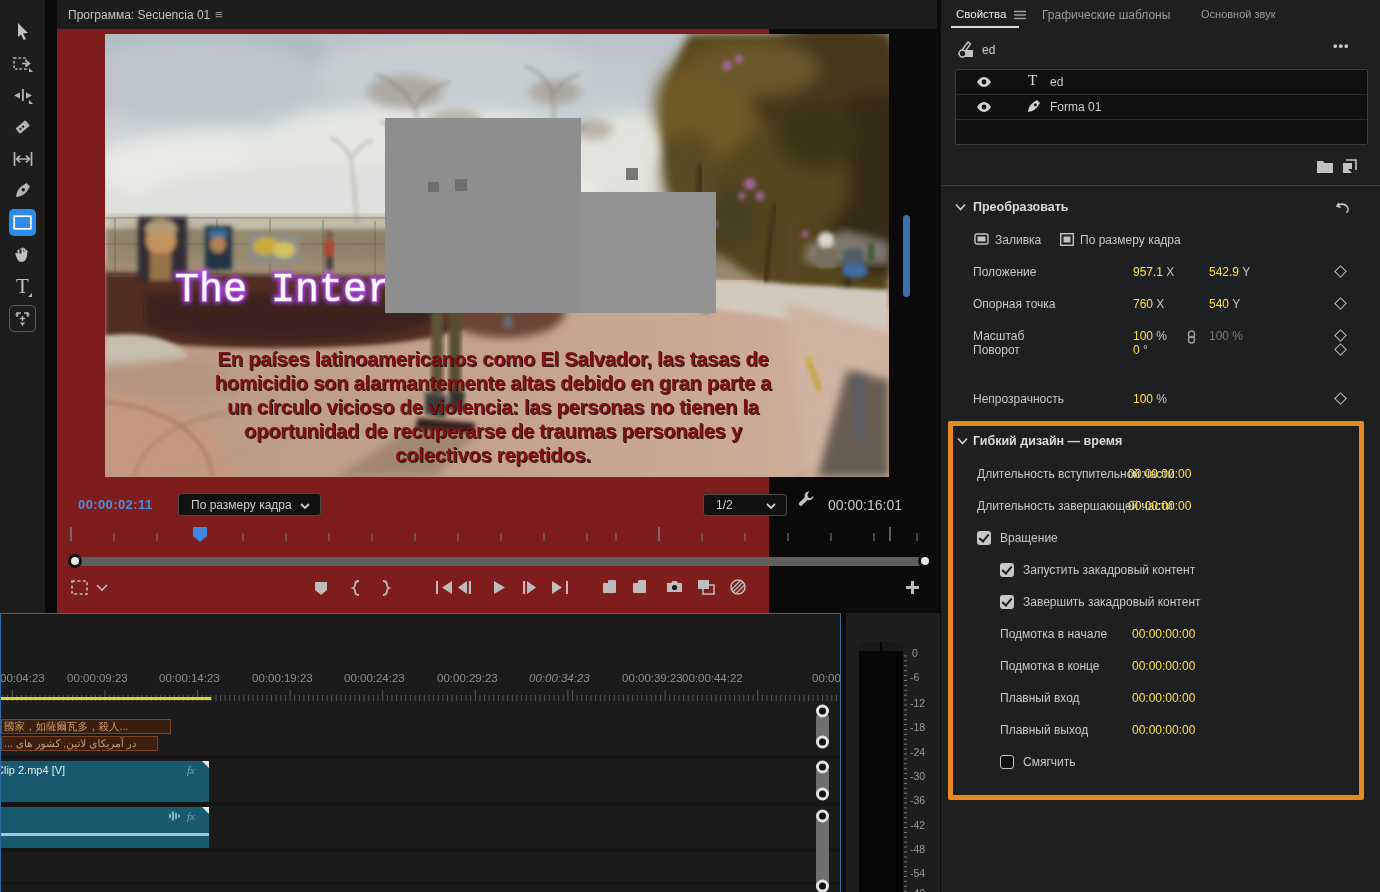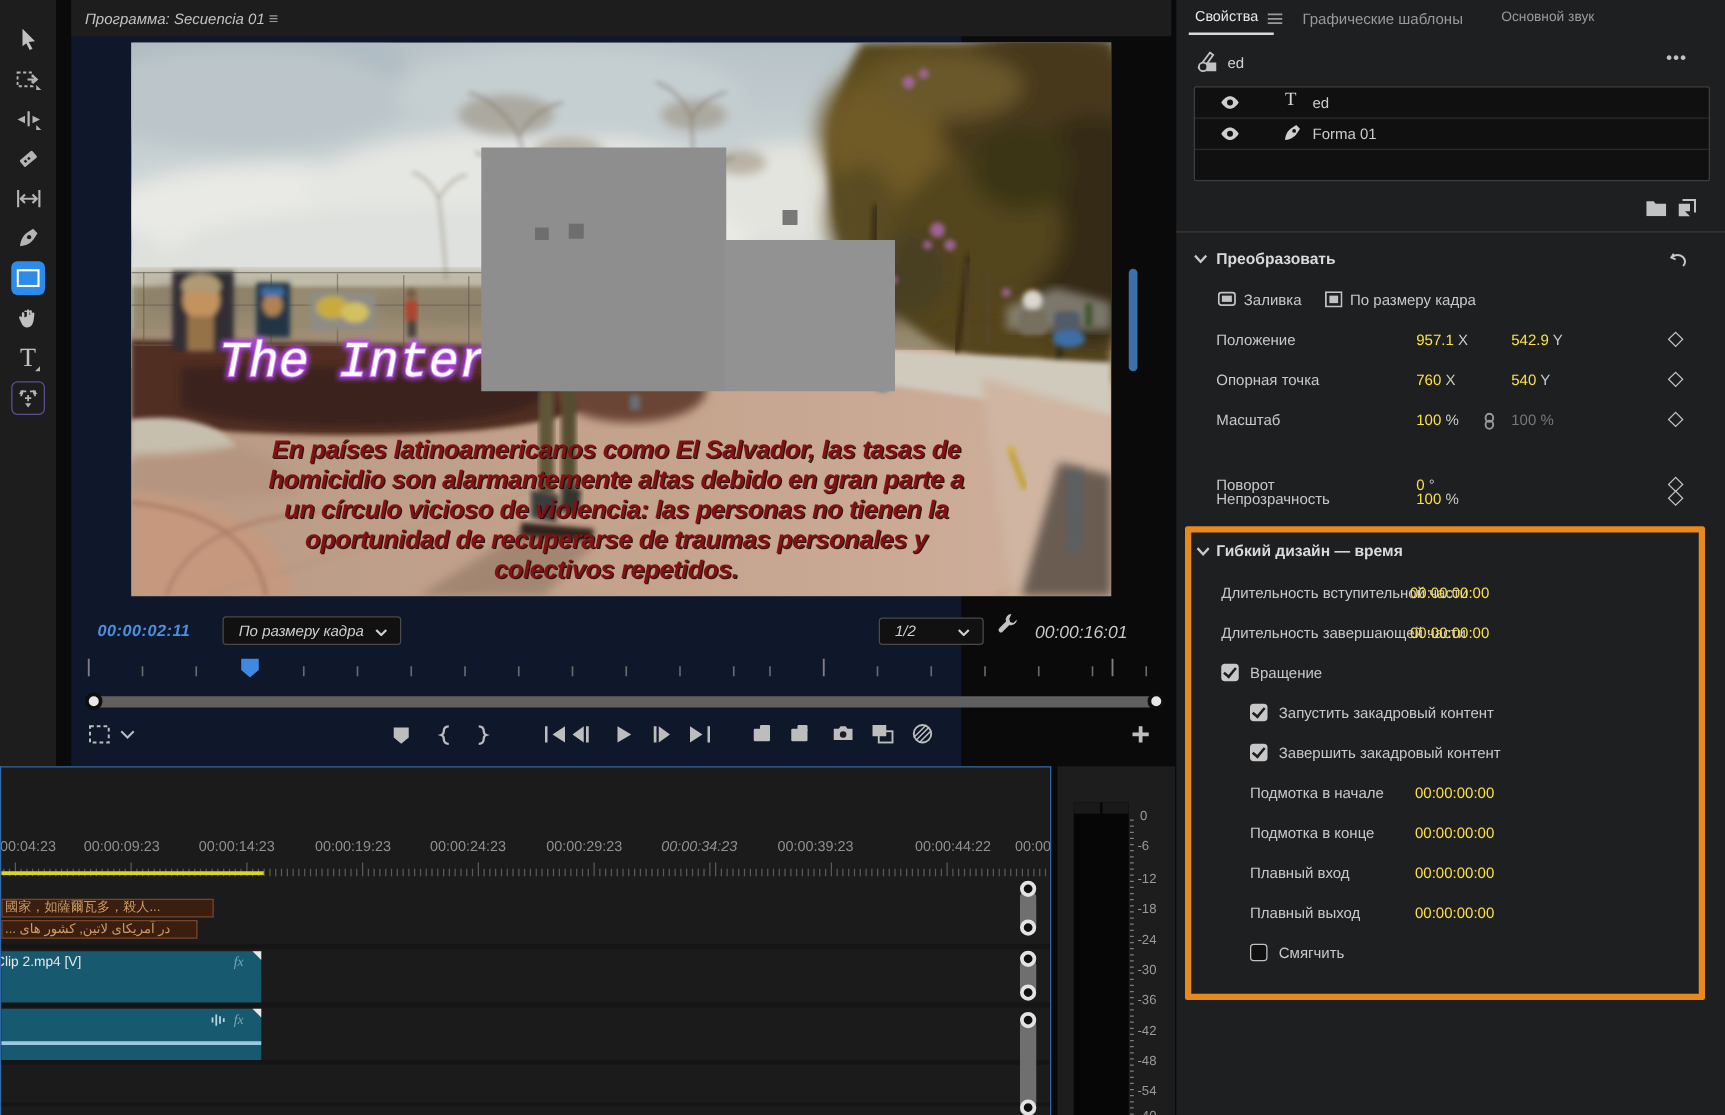--- a/index.html
+++ b/index.html
@@ -8,21 +8,21 @@
   #root { position:relative; width:1380px; height:892px; }
   .abs { position:absolute; }
 
   
   #toolbar { left:0; top:0; width:45px; height:613px; background:#1d1d1d; }
   #toolgap { left:45px; top:0; width:12px; height:613px; background:#0a0a0a; }
   .tool { position:absolute; left:9px; width:27px; height:27px; display:flex;
     align-items:center; justify-content:center; }
 
   
-  #monitor { left:57px; top:0; width:712px; height:613px; background:#0f172a;font-style:italic; }
+  #monitor { left:57px; top:0; width:712px; height:613px; background:#7f1d1d; }
   #monhead { position:absolute; left:0; top:0; width:880px; height:29px; background:#1d1d1d; }
   #monhead .title { position:absolute; left:11px; top:8px; font-size:12px; color:#c3c3c3; }
   #video { position:absolute; left:48px; top:34px; width:784px; height:443px; background:#888; overflow:hidden; }
 
   
   #ctrl { position:absolute; left:0; top:477px; width:880px; height:136px; }
   .tc-blue { color:#4b8fe2; font-size:13px; font-weight:bold; letter-spacing:0.4px; }
   .tc-white { color:#c9c9c9; font-size:13px; }
   .drop { position:absolute; background:#111; border:1px solid #4a4a4a; border-radius:3px;
     color:#cecece; font-size:12px; }
@@ -409,21 +409,21 @@
 
     <div class="abs" style="left:0; top:58px; width:841px; height:14px; font-size:11.5px; color:#8f8f8f; white-space:nowrap;">
       <span class="abs" style="left:-17px;">00:00:04:23</span>
       <span class="abs" style="left:66px;">00:00:09:23</span>
       <span class="abs" style="left:158px;">00:00:14:23</span>
       <span class="abs" style="left:251px;">00:00:19:23</span>
       <span class="abs" style="left:343px;">00:00:24:23</span>
       <span class="abs" style="left:436px;">00:00:29:23</span>
       <span class="abs" style="left:528px;font-style:italic;">00:00:34:23</span>
       <span class="abs" style="left:621px;">00:00:39:23</span>
-      <span class="abs" style="left:731px;">00:00:44:22</span>
+      <span class="abs" style="left:681px;">00:00:44:22</span>
       <span class="abs" style="left:811px;">00:00:49:22</span>
     </div>
     <svg class="abs" style="left:0; top:74px;" width="840" height="14" viewBox="0 0 840 14">
       <g stroke="#5a5a5a" stroke-width="1">
           <path id="ticks" d="M2.0 7 V13 M6.6 7 V13 M11.3 2 V13 M15.9 7 V13 M20.5 7 V13 M25.1 7 V13 M29.8 7 V13 M34.4 7 V13 M39.0 7 V13 M43.7 7 V13 M48.3 7 V13 M52.9 7 V13 M57.6 7 V13 M62.2 7 V13 M66.8 7 V13 M71.5 7 V13 M76.1 7 V13 M80.7 7 V13 M85.3 7 V13 M90.0 7 V13 M94.6 7 V13 M99.2 7 V13 M103.9 2 V13 M108.5 7 V13 M113.1 7 V13 M117.7 7 V13 M122.4 7 V13 M127.0 7 V13 M131.6 7 V13 M136.3 7 V13 M140.9 7 V13 M145.5 7 V13 M150.2 7 V13 M154.8 7 V13 M159.4 7 V13 M164.0 7 V13 M168.7 7 V13 M173.3 7 V13 M177.9 7 V13 M182.6 7 V13 M187.2 7 V13 M191.8 7 V13 M196.5 2 V13 M201.1 7 V13 M205.7 7 V13 M210.3 7 V13 M215.0 7 V13 M219.6 7 V13 M224.2 7 V13 M228.9 7 V13 M233.5 7 V13 M238.1 7 V13 M242.8 7 V13 M247.4 7 V13 M252.0 7 V13 M256.6 7 V13 M261.3 7 V13 M265.9 7 V13 M270.5 7 V13 M275.2 7 V13 M279.8 7 V13 M284.4 7 V13 M289.1 2 V13 M293.7 7 V13 M298.3 7 V13 M302.9 7 V13 M307.6 7 V13 M312.2 7 V13 M316.8 7 V13 M321.5 7 V13 M326.1 7 V13 M330.7 7 V13 M335.4 7 V13 M340.0 7 V13 M344.6 7 V13 M349.2 7 V13 M353.9 7 V13 M358.5 7 V13 M363.1 7 V13 M367.8 7 V13 M372.4 7 V13 M377.0 7 V13 M381.7 2 V13 M386.3 7 V13 M390.9 7 V13 M395.5 7 V13 M400.2 7 V13 M404.8 7 V13 M409.4 7 V13 M414.1 7 V13 M418.7 7 V13 M423.3 7 V13 M428.0 7 V13 M432.6 7 V13 M437.2 7 V13 M441.8 7 V13 M446.5 7 V13 M451.1 7 V13 M455.7 7 V13 M460.4 7 V13 M465.0 7 V13 M469.6 7 V13 M474.3 2 V13 M478.9 7 V13 M483.5 7 V13 M488.1 7 V13 M492.8 7 V13 M497.4 7 V13 M502.0 7 V13 M506.7 7 V13 M511.3 7 V13 M515.9 7 V13 M520.6 7 V13 M525.2 7 V13 M529.8 7 V13 M534.4 7 V13 M539.1 7 V13 M543.7 7 V13 M548.3 7 V13 M553.0 7 V13 M557.6 7 V13 M562.2 7 V13 M566.9 2 V13 M571.5 2 V13 M576.1 7 V13 M580.7 7 V13 M585.4 7 V13 M590.0 7 V13 M594.6 7 V13 M599.3 7 V13 M603.9 7 V13 M608.5 7 V13 M613.2 7 V13 M617.8 7 V13 M622.4 7 V13 M627.0 7 V13 M631.7 7 V13 M636.3 7 V13 M640.9 7 V13 M645.6 7 V13 M650.2 7 V13 M654.8 7 V13 M659.5 7 V13 M664.1 2 V13 M668.7 7 V13 M673.3 7 V13 M678.0 7 V13 M682.6 7 V13 M687.2 7 V13 M691.9 7 V13 M696.5 7 V13 M701.1 7 V13 M705.8 7 V13 M710.4 7 V13 M715.0 7 V13 M719.6 7 V13 M724.3 7 V13 M728.9 7 V13 M733.5 7 V13 M738.2 7 V13 M742.8 7 V13 M747.4 7 V13 M752.1 7 V13 M756.7 2 V13 M761.3 7 V13 M765.9 7 V13 M770.6 7 V13 M775.2 7 V13 M779.8 7 V13 M784.5 7 V13 M789.1 7 V13 M793.7 7 V13 M798.4 7 V13 M803.0 7 V13 M807.6 7 V13 M812.2 7 V13 M816.9 7 V13 M821.5 7 V13 M826.1 7 V13 M830.8 7 V13 M835.4 7 V13 "></path>
         </g>
     </svg>
     <div class="abs" style="left:0; top:83px; width:210px; height:2.5px; background:#d8d820;"></div>
 
     <div class="abs" style="left:0; top:105px; width:170px; height:15px; background:#3a1e10; border:1px solid #7a4527; color:#cf9a66; font-size:10.5px; line-height:13px; padding-left:2px; white-space:nowrap; overflow:hidden;">國家，如薩爾瓦多，殺人...</div>
@@ -570,21 +570,21 @@
         <span class="v1"><b>760</b> X</span>
         <span class="v2"><b>540</b> Y</span>
         <span class="dia"></span>
       </div>
     <div class="abs prow" style="top:329px;">
         <span class="lab">Масштаб</span>
         <span class="v1"><b>100</b> %</span>
         <span class="v2" style="color:#787878;">100 %</span>
         <span class="dia"></span>
       </div>
-    <div class="abs prow" style="top:381px;padding-left:28px;">
+    <div class="abs prow" style="top:343px;padding-left:28px;">
         <span class="lab">Поворот</span>
         <span class="v1"><b>0</b> °</span>
         <span class="dia"></span>
       </div>
     <div class="abs prow" style="top:392px;">
         <span class="lab">Непрозрачность</span>
         <span class="v1"><b>100</b> %</span>
         <span class="dia"></span>
       </div>
     <svg class="abs" style="left:245px; top:330px;" width="11" height="14" viewBox="0 0 11 14">

